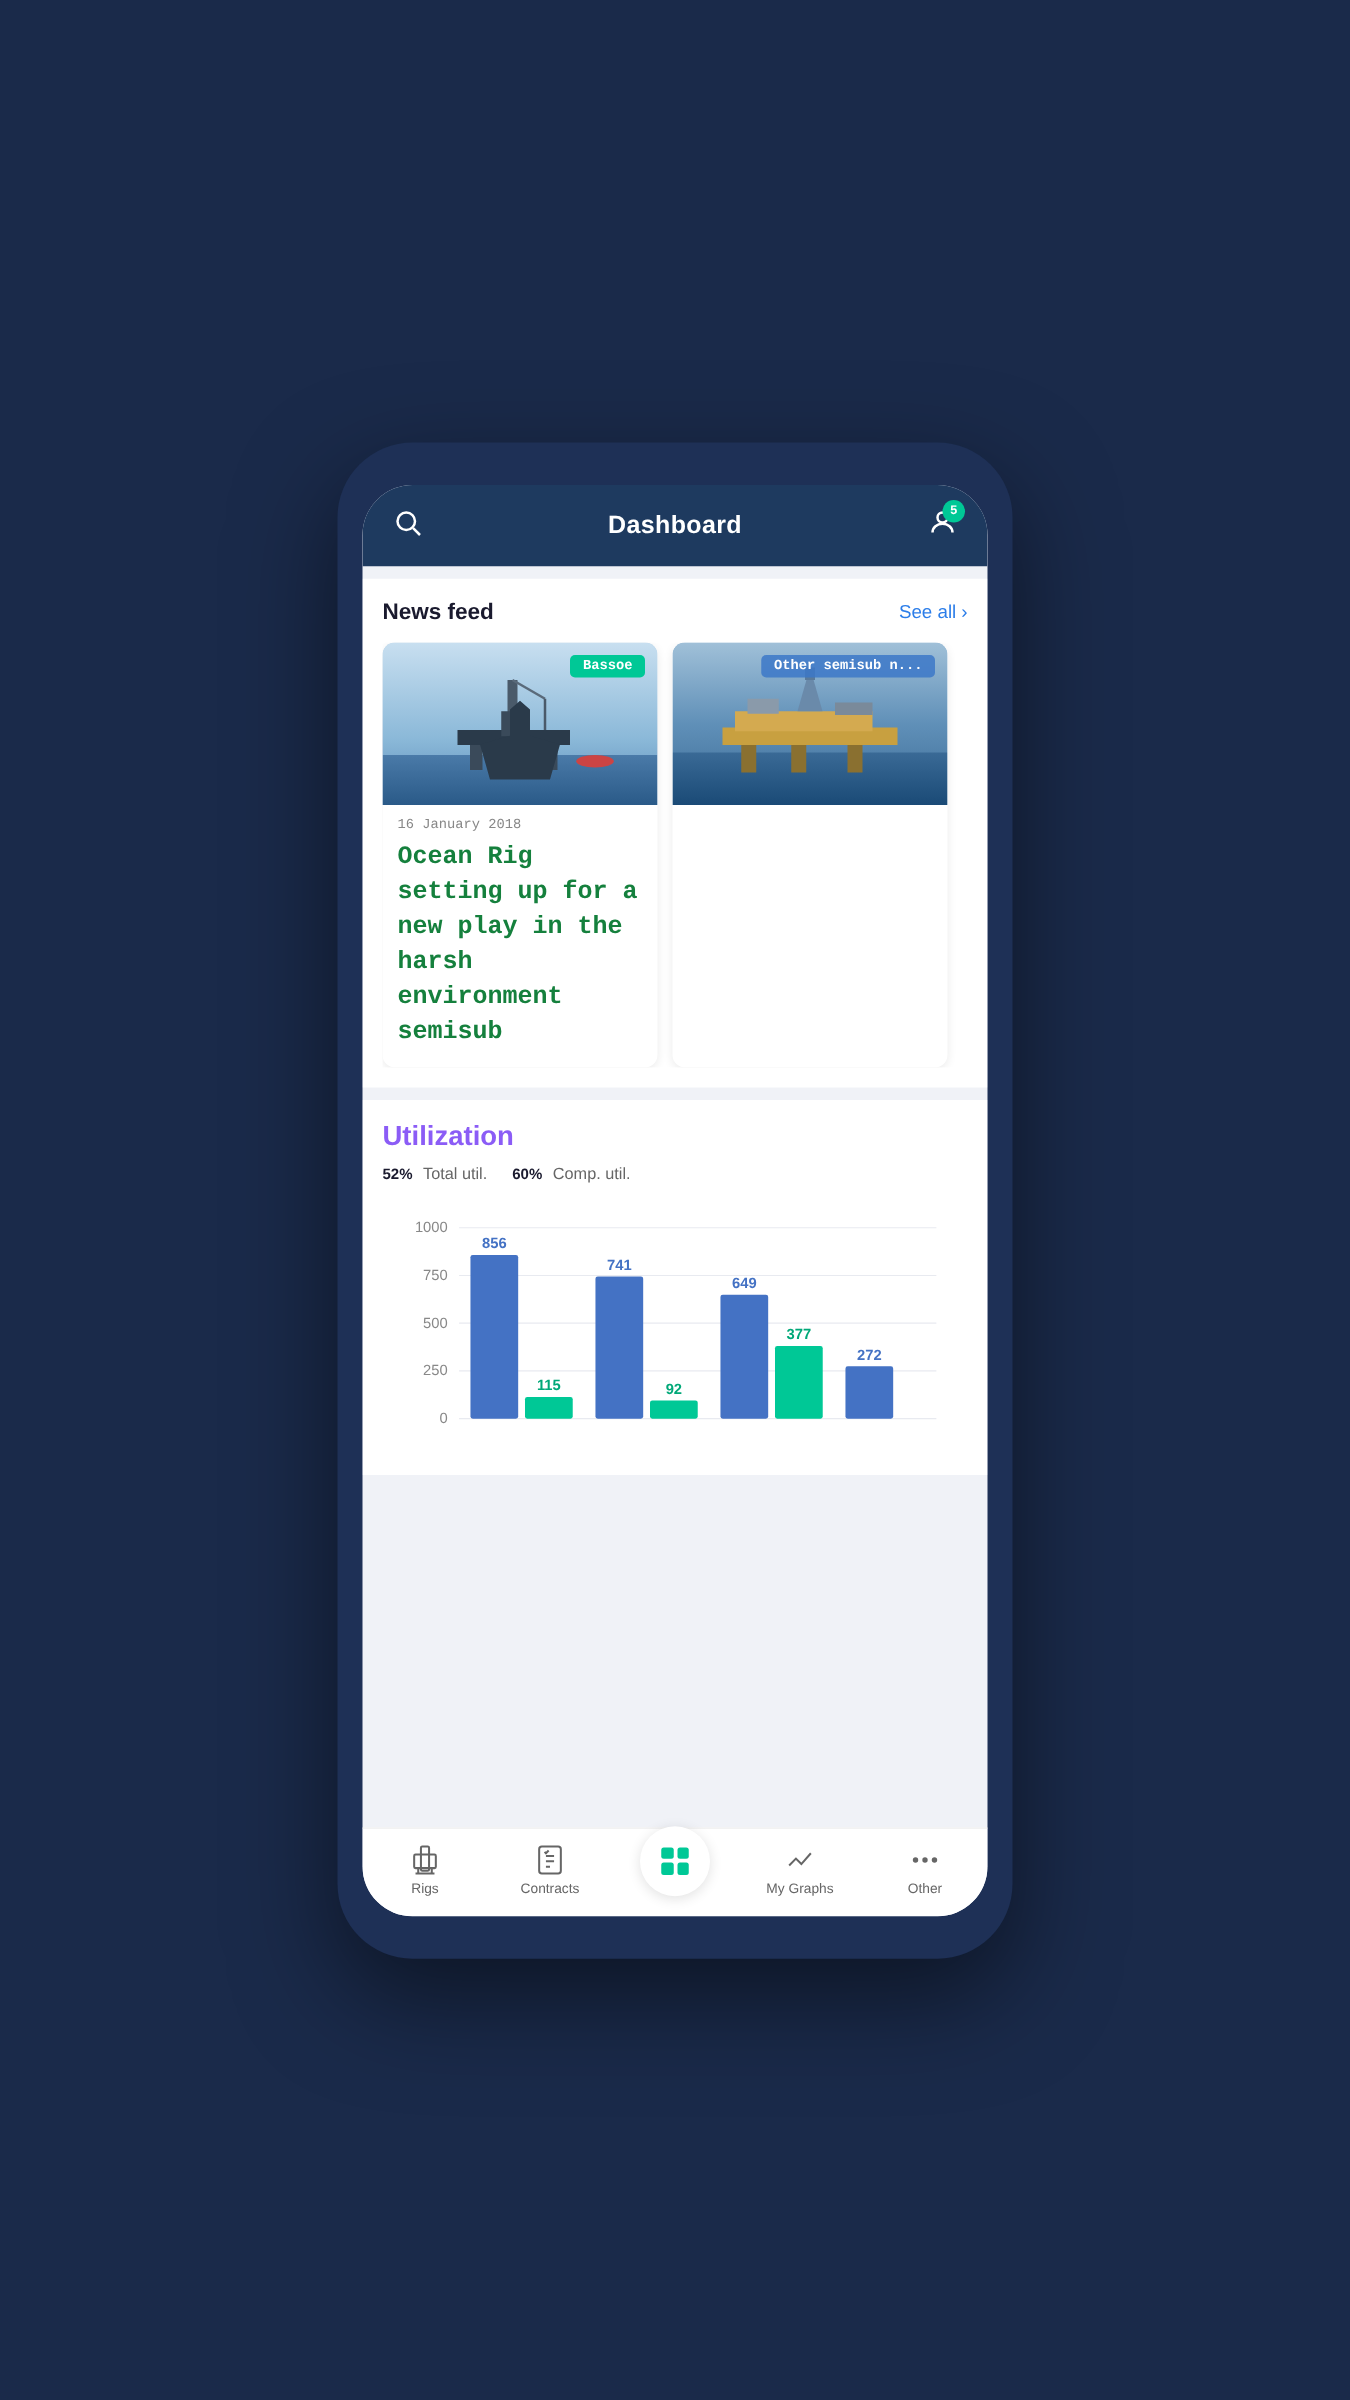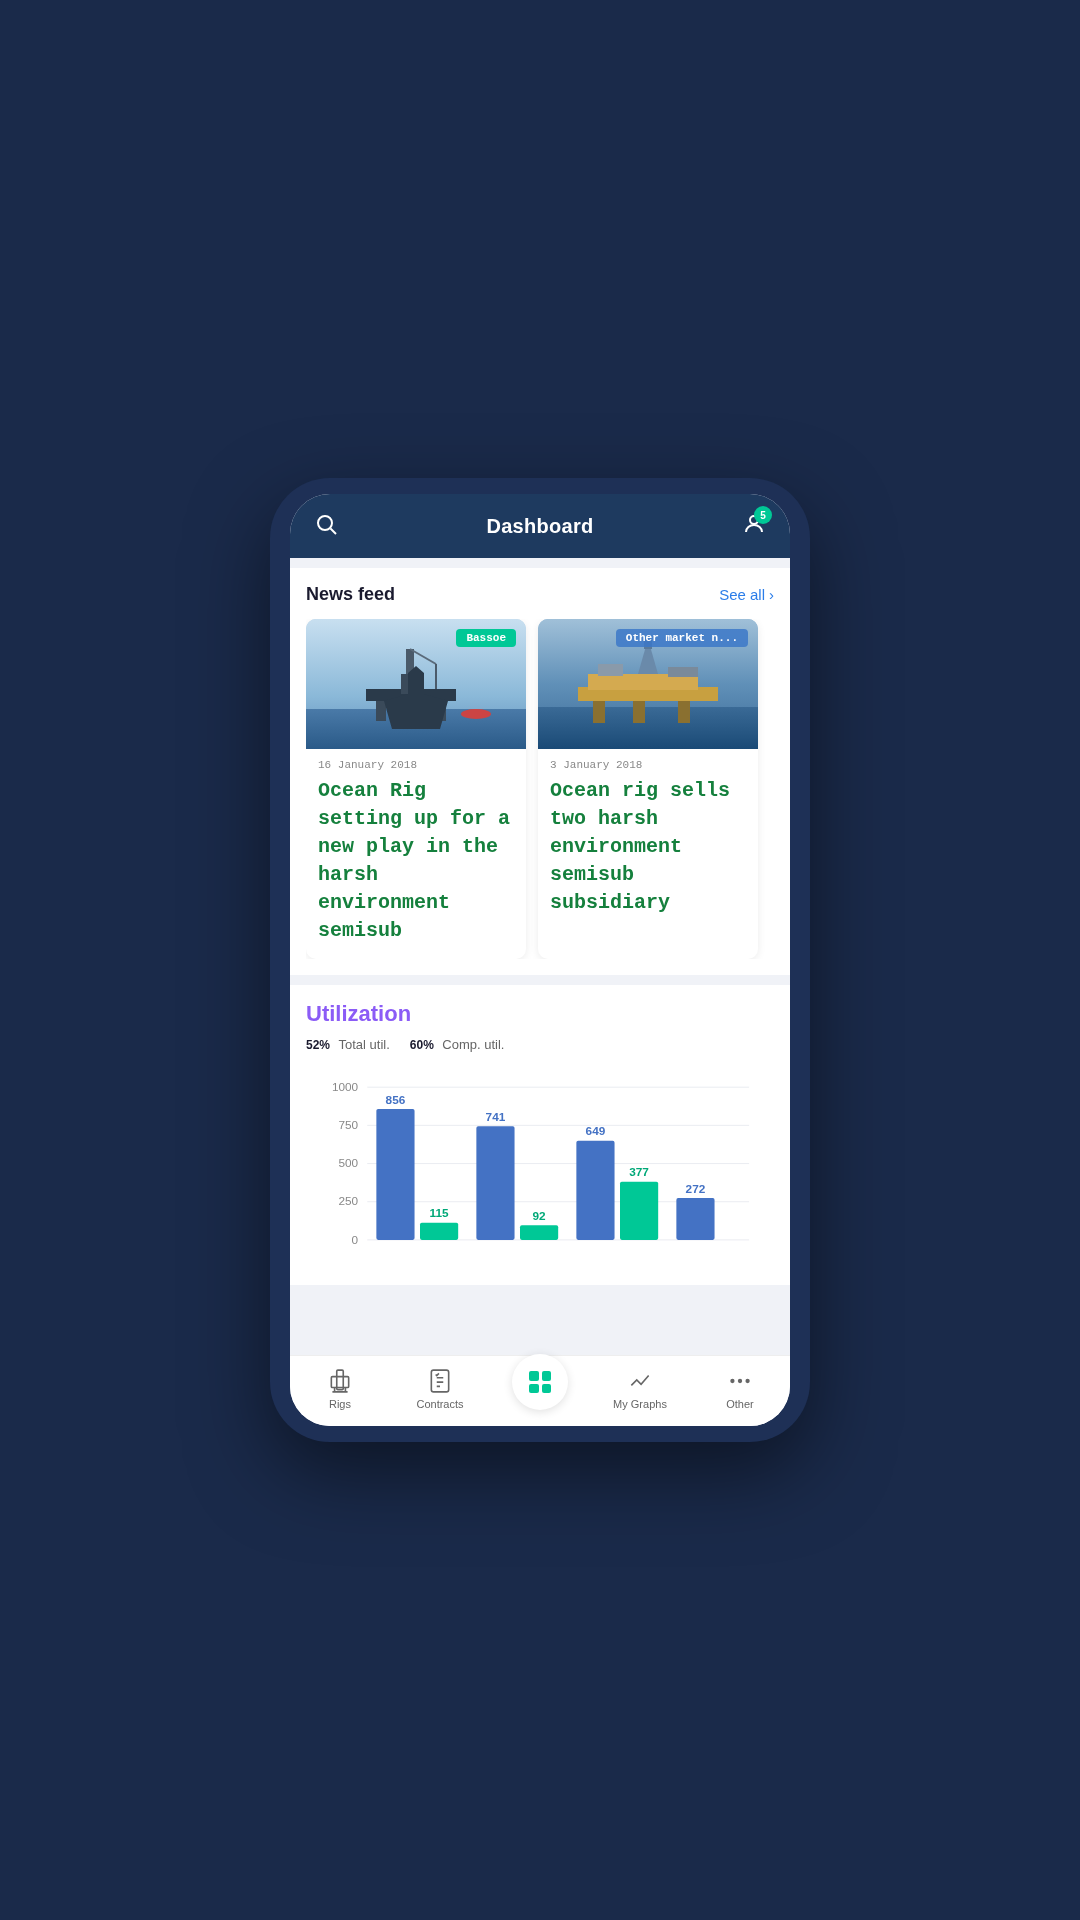--- a/index.html
+++ b/index.html
@@ -7,24 +7,24 @@
     body {
       background: #1a2a4a;
       display: flex;
       justify-content: center;
       align-items: center;
       min-height: 100vh;
       font-family: -apple-system, BlinkMacSystemFont, 'Segoe UI', sans-serif;
     }
     .phone-frame {
       width: 540px;
-      height: 964px;
+      height: 1213px;
       background: #1e3056;
       border-radius: 60px;
-      padding: 16px 20px;
+      padding: 34px 20px;
       position: relative;
       box-shadow: 0 30px 80px rgba(0,0,0,0.5);
     }
     .phone-screen {
       width: 100%;
       height: 100%;
       background: #f0f2f7;
       border-radius: 40px;
       overflow: hidden;
       display: flex;
@@ -388,25 +388,21 @@
                 <rect x="55" y="82" width="12" height="22" fill="#8a7030"></rect>
                 <rect x="95" y="82" width="12" height="22" fill="#8a7030"></rect>
                 <rect x="140" y="82" width="12" height="22" fill="#8a7030"></rect>
 
                 <polygon points="110,20 100,55 120,55" fill="#6a8aaa"></polygon>
                 <rect x="106" y="20" width="8" height="10" fill="#5a7a9a"></rect>
 
                 <rect x="60" y="45" width="25" height="12" fill="#8a9aaa"></rect>
                 <rect x="130" y="48" width="30" height="10" fill="#7a8a9a"></rect>
               </svg>
-              <span class="news-tag tag-other">Other market n...</span>
-            </div>
-            <div class="news-body">
-              <div class="news-date">3 January 2018</div>
-              <div class="news-headline">Ocean rig sells two harsh environment semisub subsidiary</div>
+              <span class="news-tag tag-other">Other semisub n...</span>
             </div>
           </div>
 
         </div>
       </div>
 
       <div class="utilization-section">
         <div class="util-title">Utilization</div>
         <div class="util-stats">
           <span>

